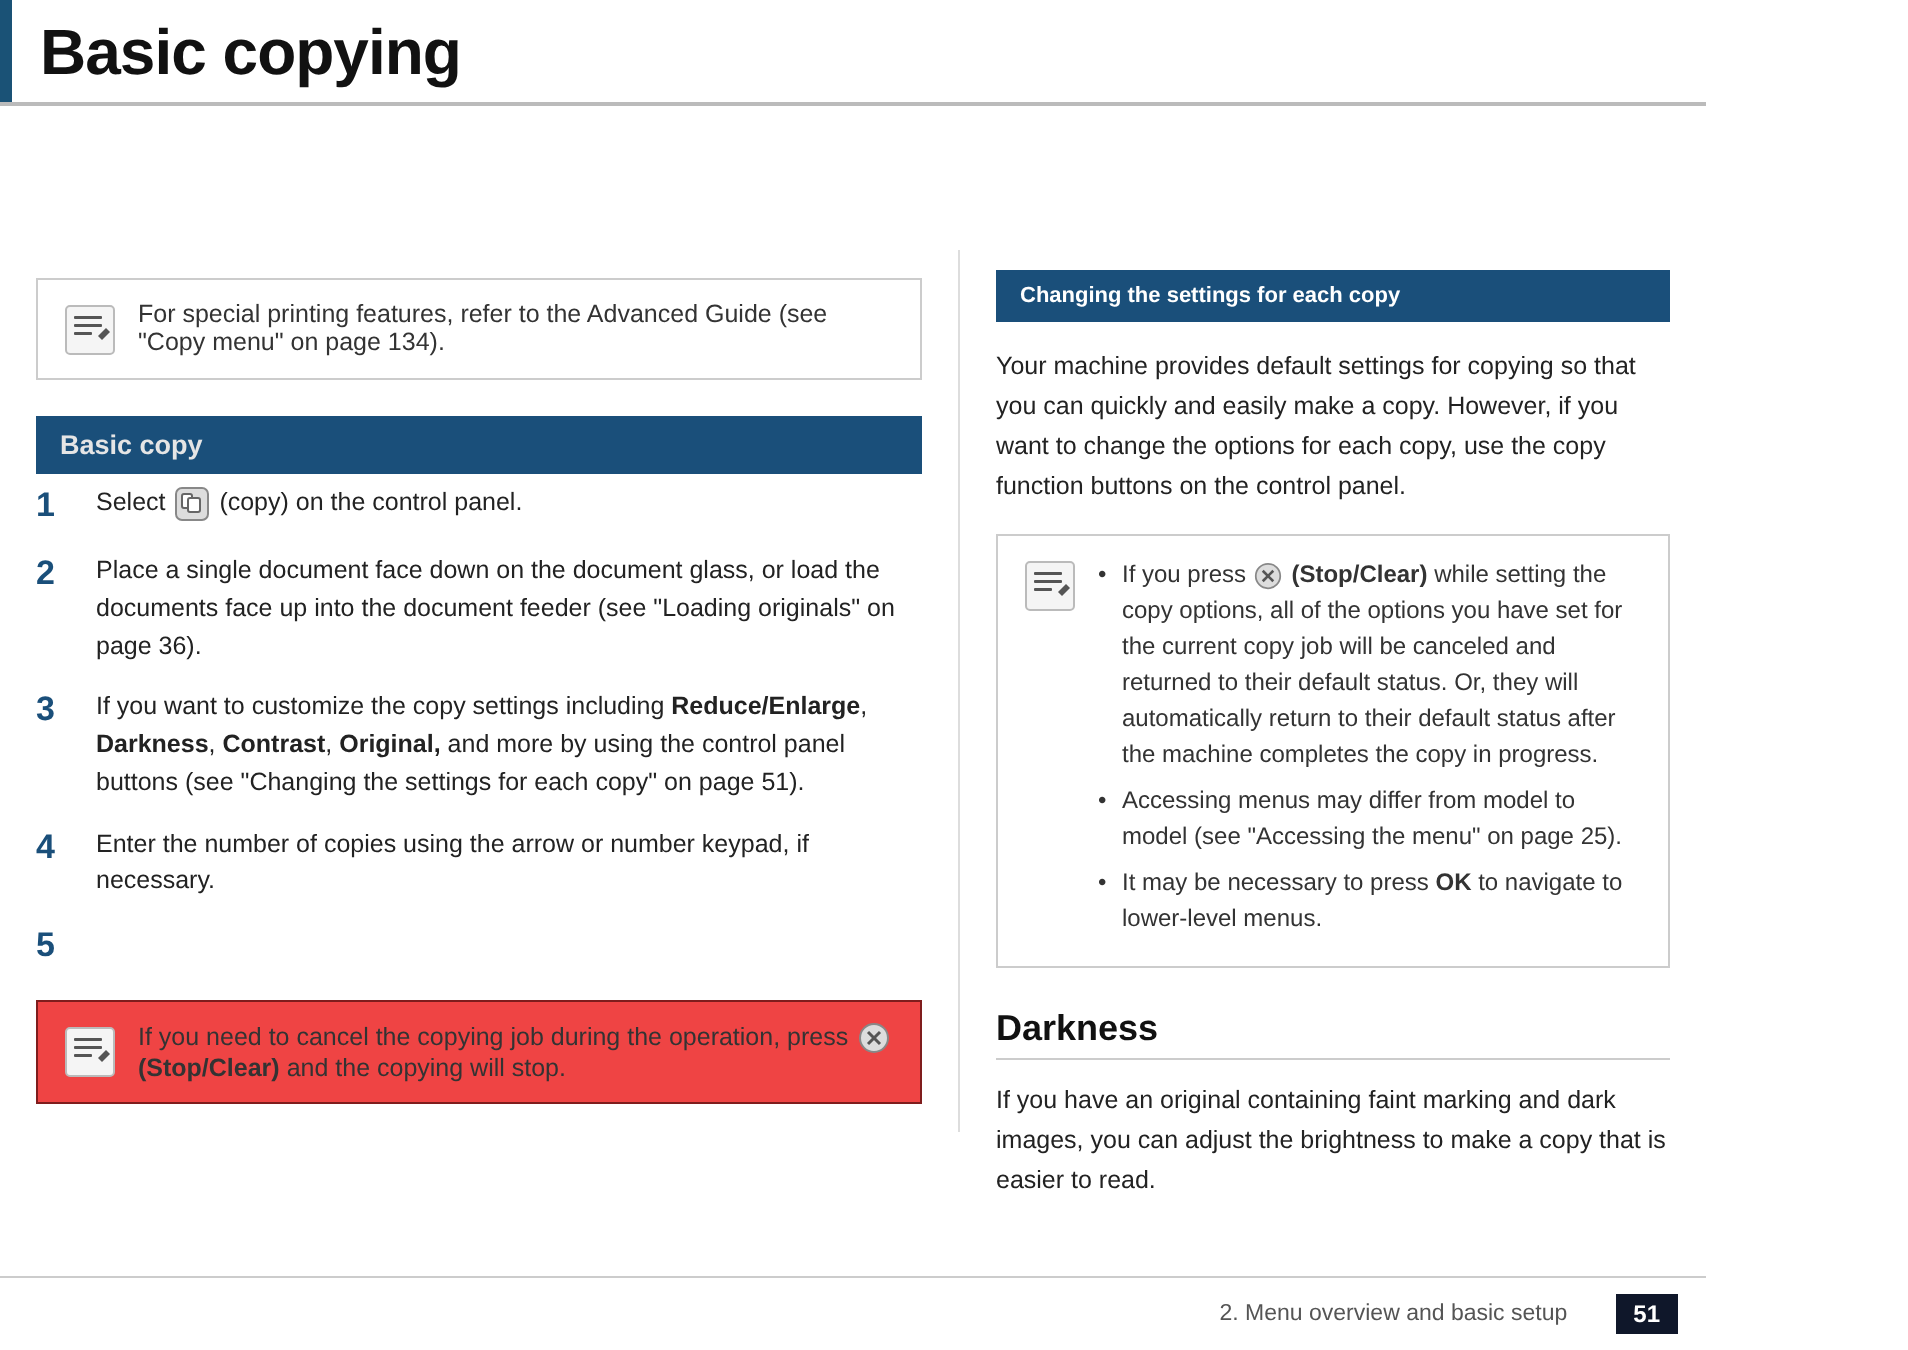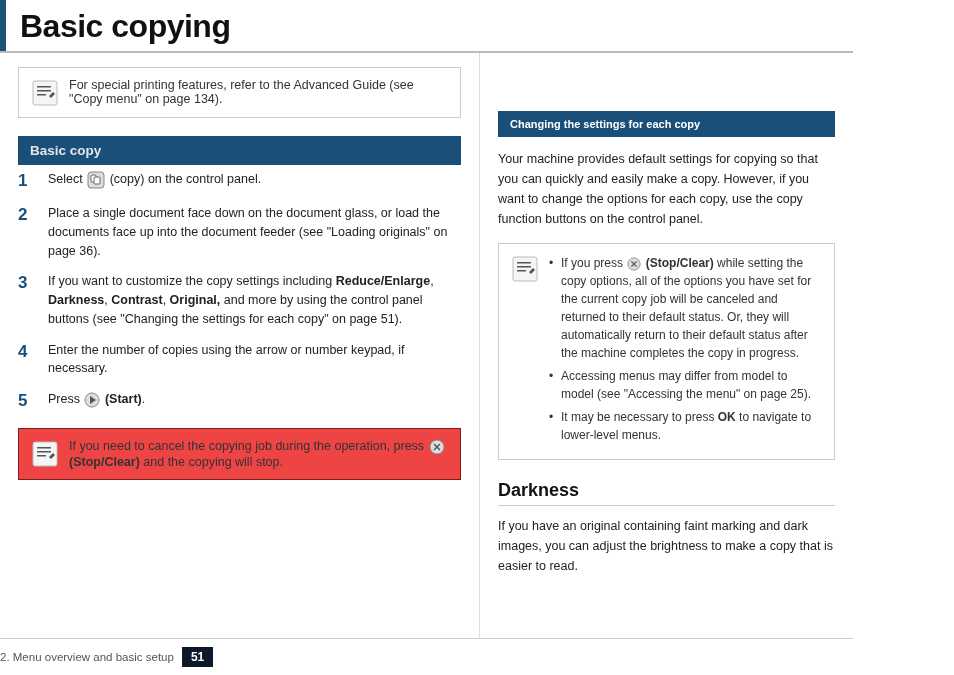--- a/index.html
+++ b/index.html
@@ -38,20 +38,21 @@
       height: 2px;
       background: #bbb;
       margin: 0 0 0 0;
     }
 
     
     .main-content {
       display: flex;
       flex: 1;
       padding: 0;
+      align-items: center;
     }
 
     
     .left-col {
       width: 480px;
       padding: 14px 18px 14px 18px;
       border-right: 1px solid #ddd;
     }
 
     
@@ -190,24 +191,26 @@
     }
     .darkness-text {
       font-size: 12.5px;
       line-height: 1.6;
       color: #222;
     }
 
     
     .page-footer {
       display: flex;
+      justify-content: flex-end;
       align-items: center;
       padding: 8px 14px 8px 0;
       border-top: 1px solid #ccc;
       margin-top: auto;
+      gap: 16px;
     }
     .footer-text {
       font-size: 11.5px;
       color: #555;
       margin-right: 8px;
     }
     .footer-page-num {
       background: #0f172a;
       color: #fff;
       font-size: 12px;
@@ -276,28 +279,20 @@
           <span class="step-text">If you want to customize the copy settings including <b>Reduce/Enlarge</b>, <b>Darkness</b>, <b>Contrast</b>, <b>Original,</b> and more by using the control panel buttons (see "Changing the settings for each copy" on page 51).</span>
         </li>
 
         <li class="step-item">
           <span class="step-number">4</span>
           <span class="step-text">Enter the number of copies using the arrow or number keypad, if necessary.</span>
         </li>
 
         <li class="step-item">
           <span class="step-number">5</span>
-          <span class="step-text">
-            Press
-            <svg class="inline-icon" width="16" height="16" viewBox="0 0 16 16">
-              <circle cx="8" cy="8" r="7" fill="#ddd" stroke="#888" stroke-width="1"></circle>
-              <polygon points="6,4 12,8 6,12" fill="#555"></polygon>
-            </svg>
-            <b>(Start)</b>.
-          </span>
         </li>
       </ul>
 
       <div class="bottom-note-box">
         <svg class="note-icon" viewBox="0 0 28 28" fill="none" xmlns="http://www.w3.org/2000/svg">
           <rect x="2" y="2" width="24" height="24" rx="2" fill="#f5f5f5" stroke="#bbb" stroke-width="1"></rect>
           <rect x="6" y="7" width="14" height="1.5" rx="0.5" fill="#555"></rect>
           <rect x="6" y="11" width="14" height="1.5" rx="0.5" fill="#555"></rect>
           <rect x="6" y="15" width="9" height="1.5" rx="0.5" fill="#555"></rect>
           <path d="M18 17 L22 13 L24 15 L20 19 Z" fill="#555"></path>

